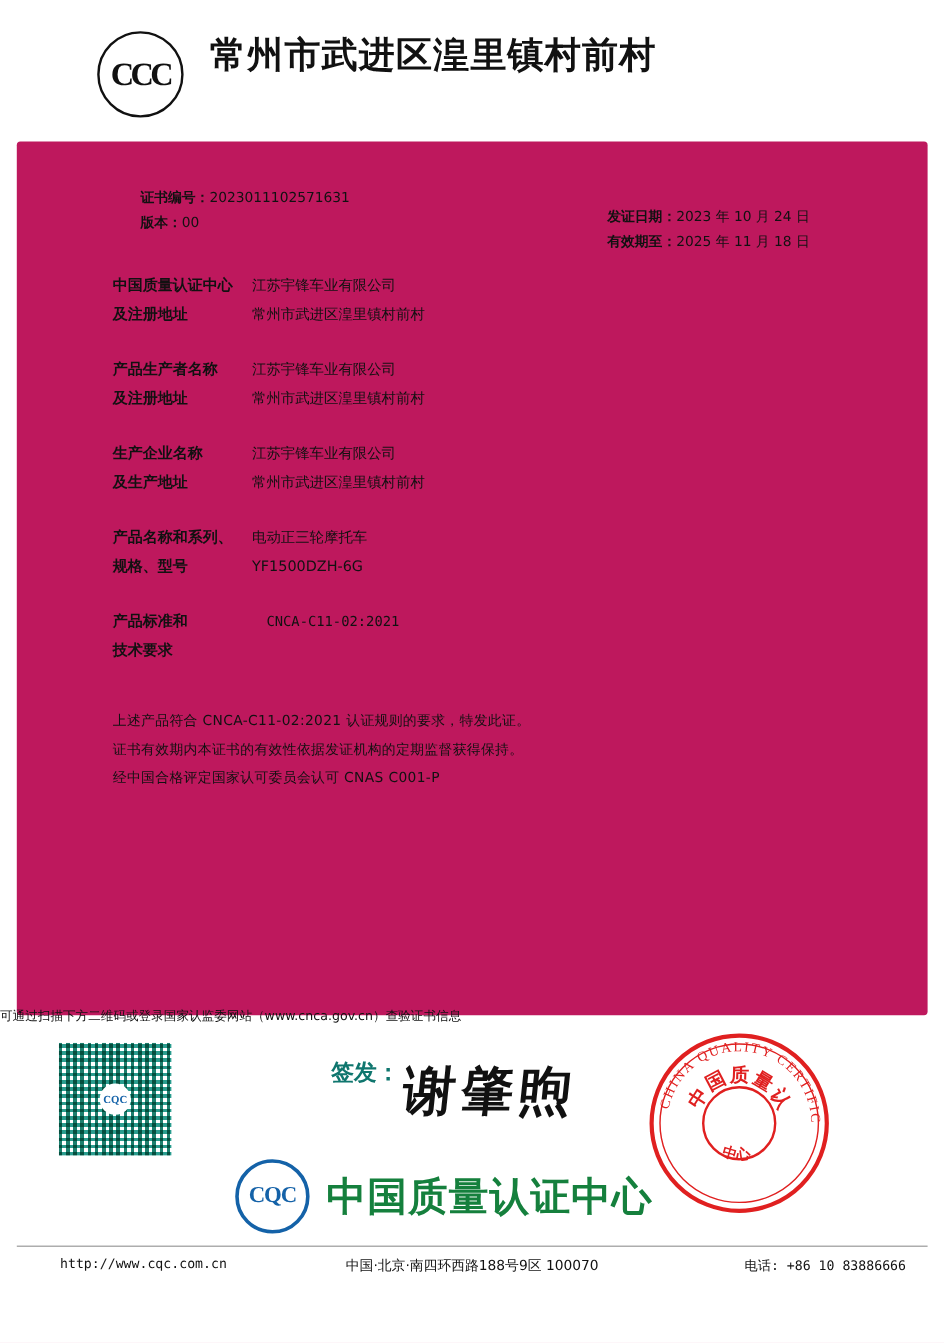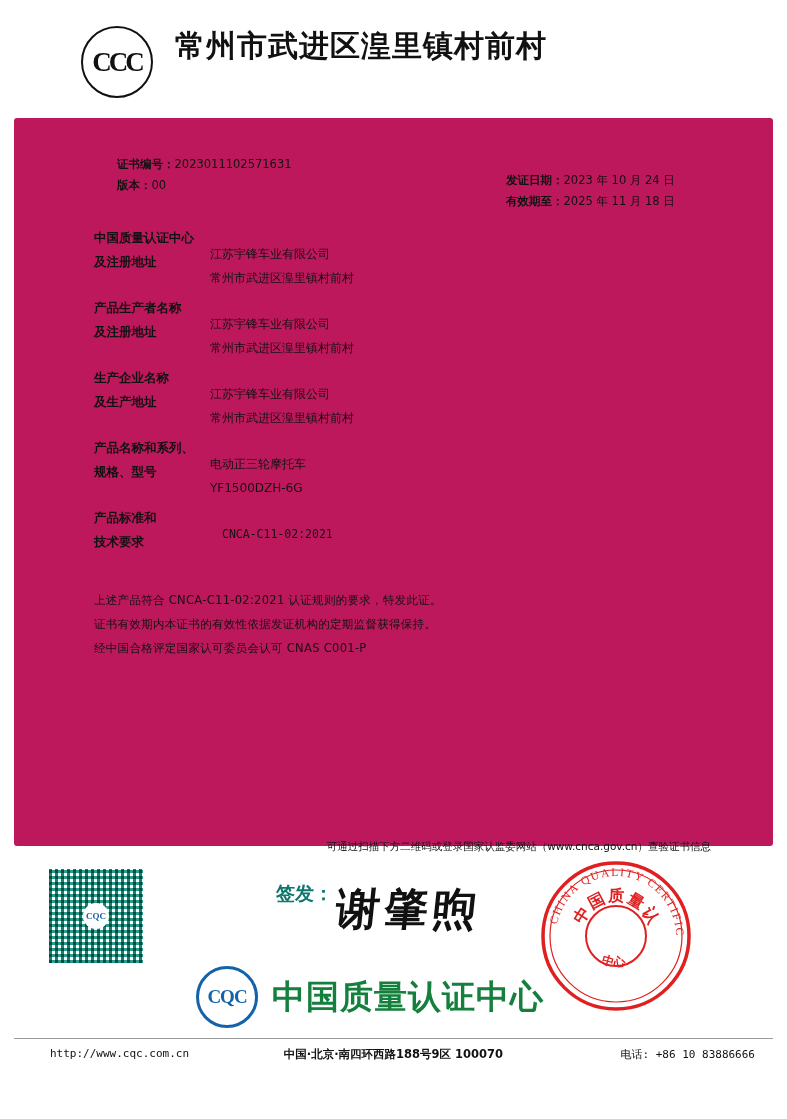--- a/index.html
+++ b/index.html
@@ -116,21 +116,21 @@
     font-family: "DejaVu Sans", sans-serif;
     font-size: 12.5px;
     font-weight: bold;
     color: #111;
     line-height: 24px;
     white-space: nowrap;
   }
   .field-values {
     position: absolute;
     left: 196px;
-    top: 16px;
+    top: 0;
     font-family: "DejaVu Sans", sans-serif;
     font-size: 12px;
     color: #111;
     line-height: 24px;
     white-space: nowrap;
   }
   .field-values.ascii {
     font-family: "DejaVu Sans Mono", monospace;
     font-size: 11.5px;
     margin-left: 12px;
@@ -148,21 +148,21 @@
     color: #111;
     letter-spacing: 0.3px;
   }
 
   
   .verify-line {
     position: absolute;
     top: 840px;
     left: 0;
     width: 711px;
-    text-align: right;
+    text-align: left;
     font-family: "DejaVu Sans", sans-serif;
     font-size: 10.5px;
     color: #111;
   }
   .verify-line a { color: #111; text-decoration: none; }
 
   
   .qr {
     position: absolute;
     top: 868px;
@@ -280,21 +280,20 @@
     color: #111;
   }
   .footer-left { position: absolute; left: 36px; top: 0; }
   .footer-center {
     position: absolute;
     left: 0; top: 0;
     width: 759px;
     text-align: center;
     font-family: "DejaVu Sans", sans-serif;
     font-size: 11.5px;
-    font-weight: bold;
   }
   .footer-right { position: absolute; right: 18px; top: 0; text-align: right; }
 </style>
 </head>
 <body>
 
 <div class="header">
   <div class="ccc-logo">
     <span class="ccc-logo-text">CCC</span>
   </div>

